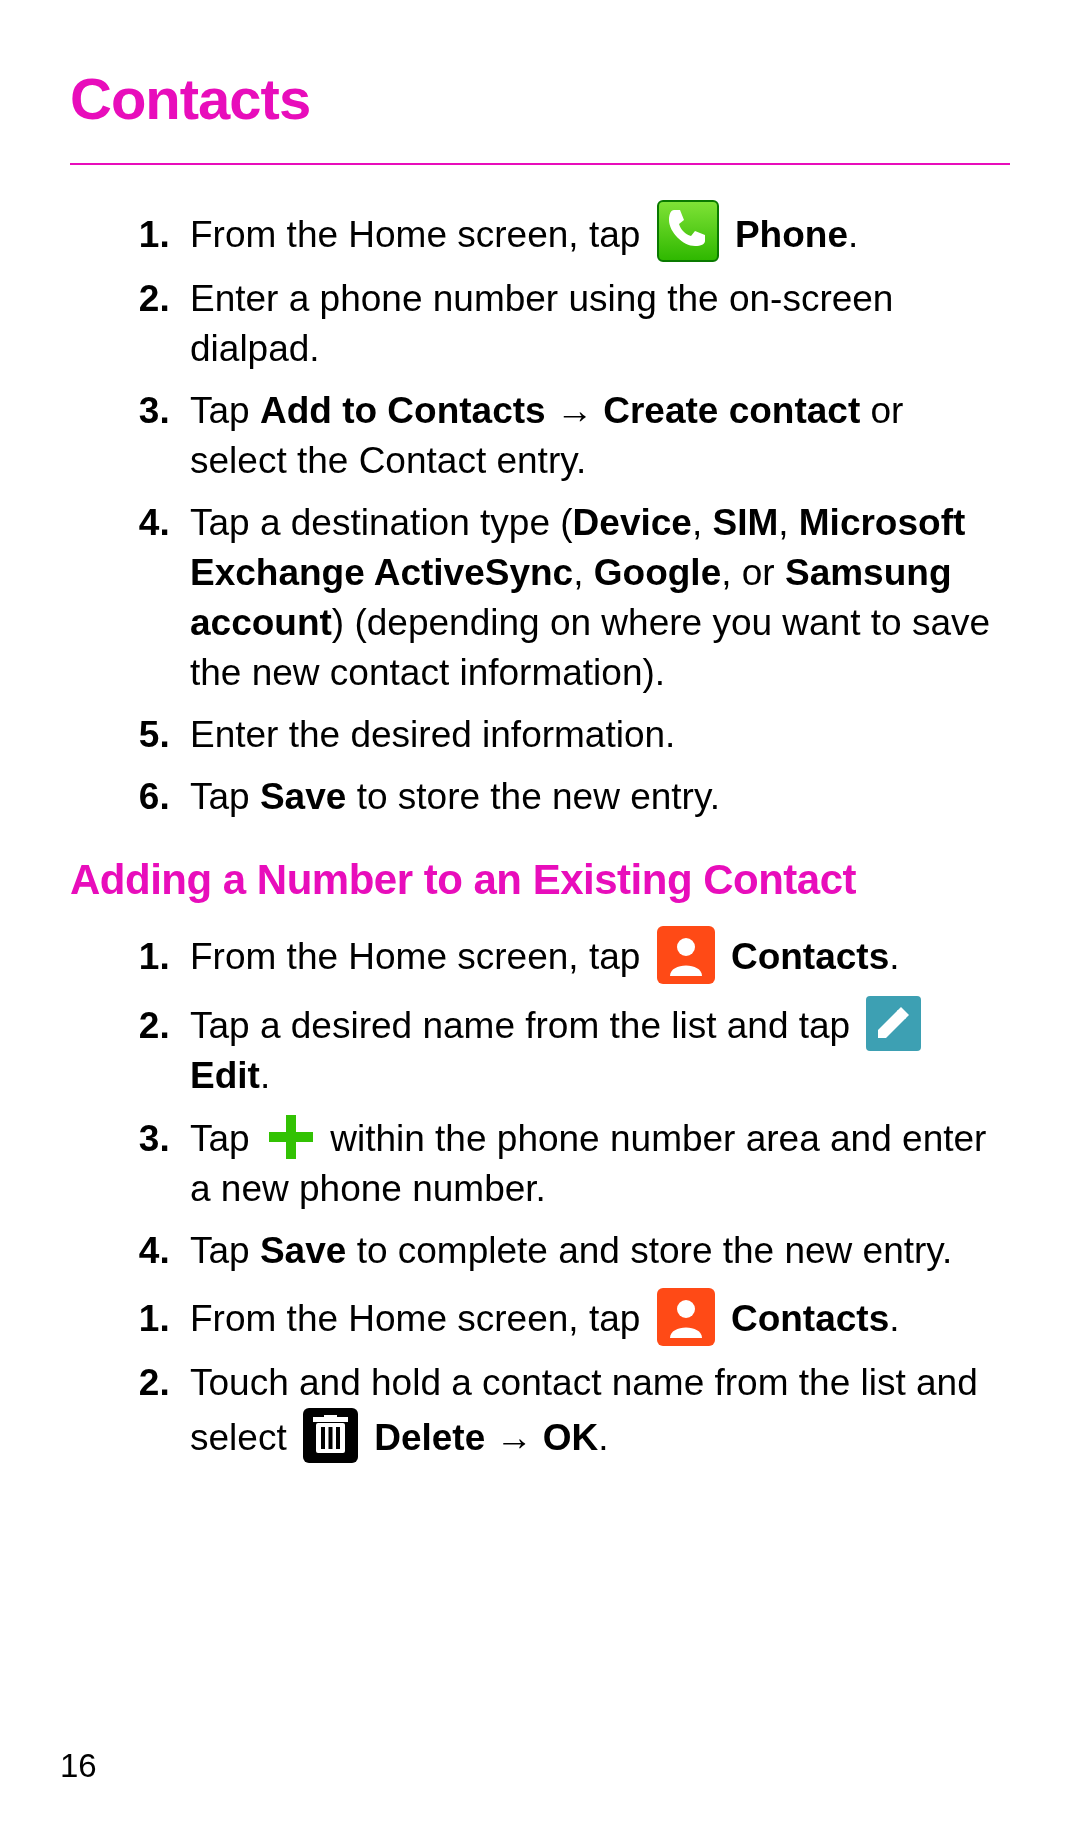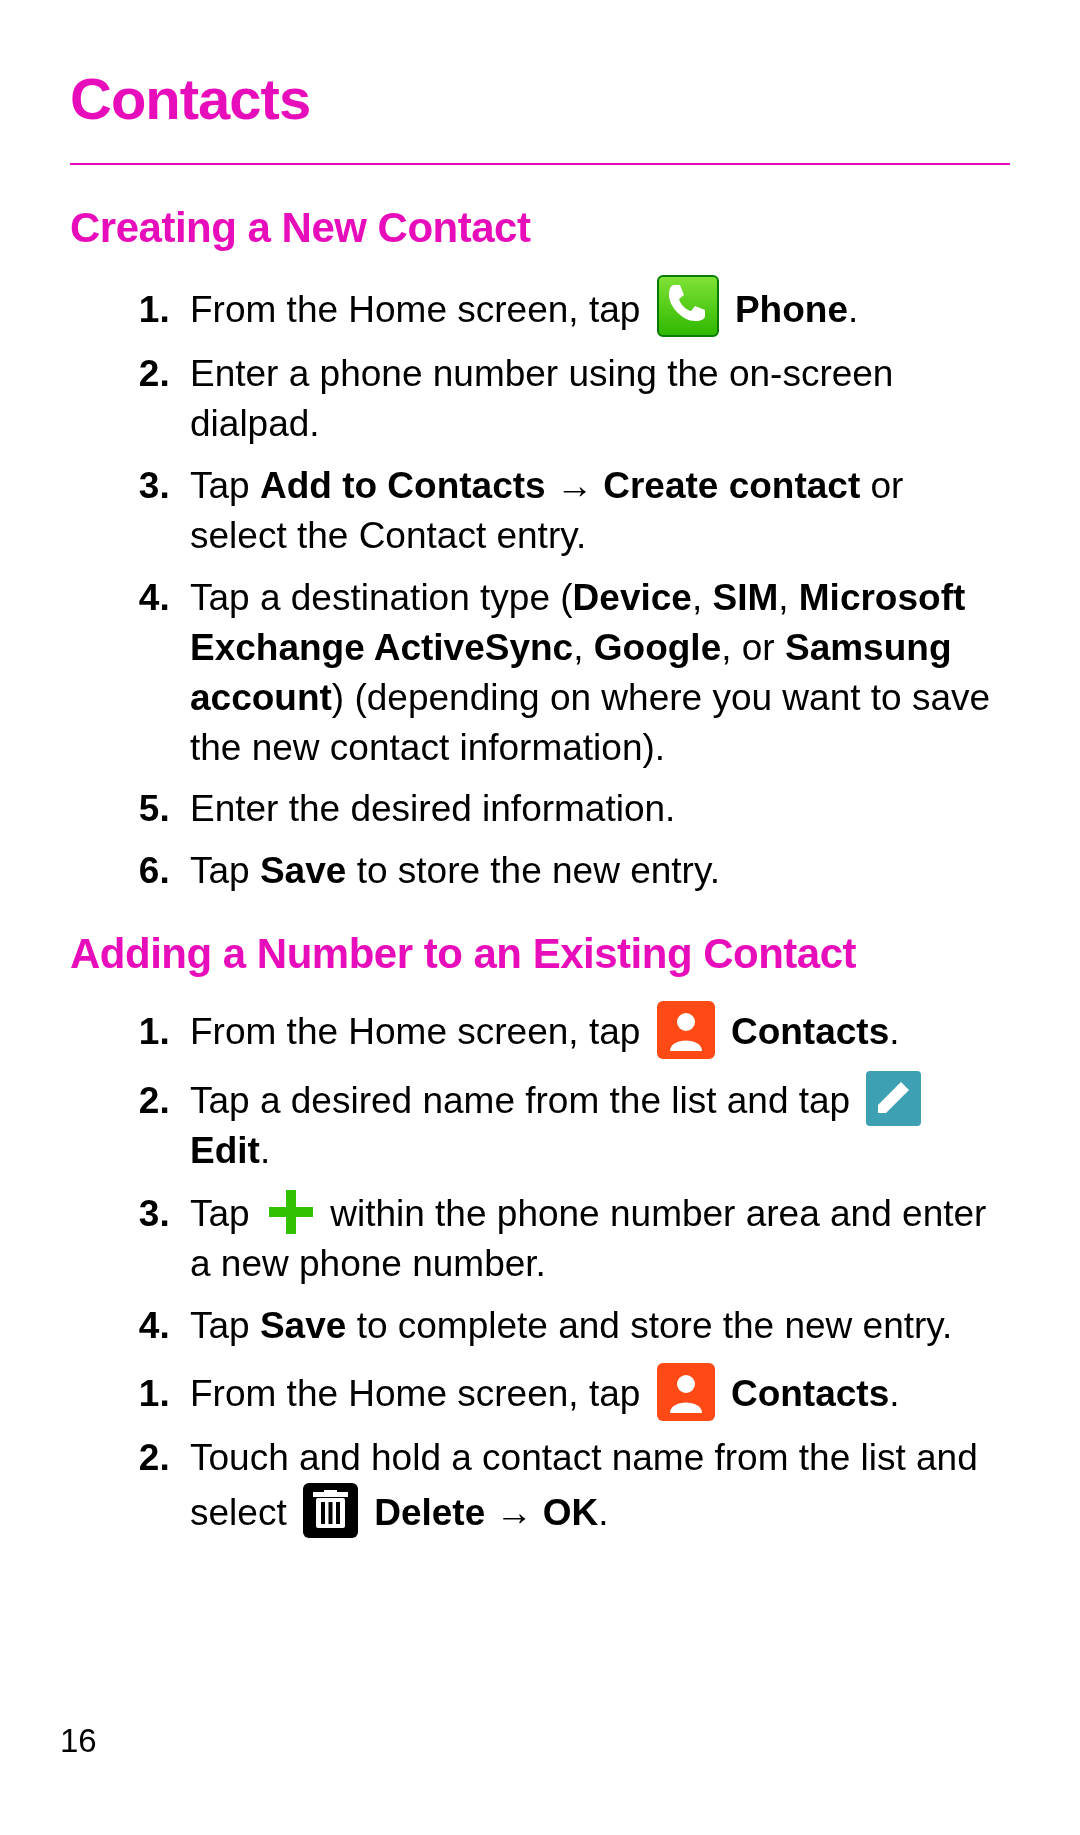--- a/index.html
+++ b/index.html
@@ -50,21 +50,21 @@
   }
   ul.sub {
     list-style: disc;
     margin: 10px 0 10px 0;
     padding-left: 45px;
   }
   .b { font-weight: 800; }
   .page-num {
     position: absolute;
     left: 60px;
-    bottom: 71px;
+    bottom: 46px;
     font-size: 33px;
   }
 
   
   .ic {
     display: inline-block;
     vertical-align: -11px;
     margin: 0 6px;
   }
   .ic.phone {
@@ -152,21 +152,20 @@
       <rect x="23" y="12" width="4" height="22" fill="#000"></rect>
     </g>
   </defs>
 </svg>
 
 <div class="page">
 
   <h1 class="title">Contacts</h1>
   <hr class="rule">
 
-  <h2 class="section">Creating a New Contact</h2>
   <ol class="steps">
     <li>
       <span>From the Home screen, tap </span>
       <span class="ic phone"><svg>
             <use href="#svg-phone"></use>
           </svg></span>
       <span class="b"> Phone</span><span>.</span>
     </li>
     <li>
       <span>Enter a phone number using the on-screen dialpad.</span>

